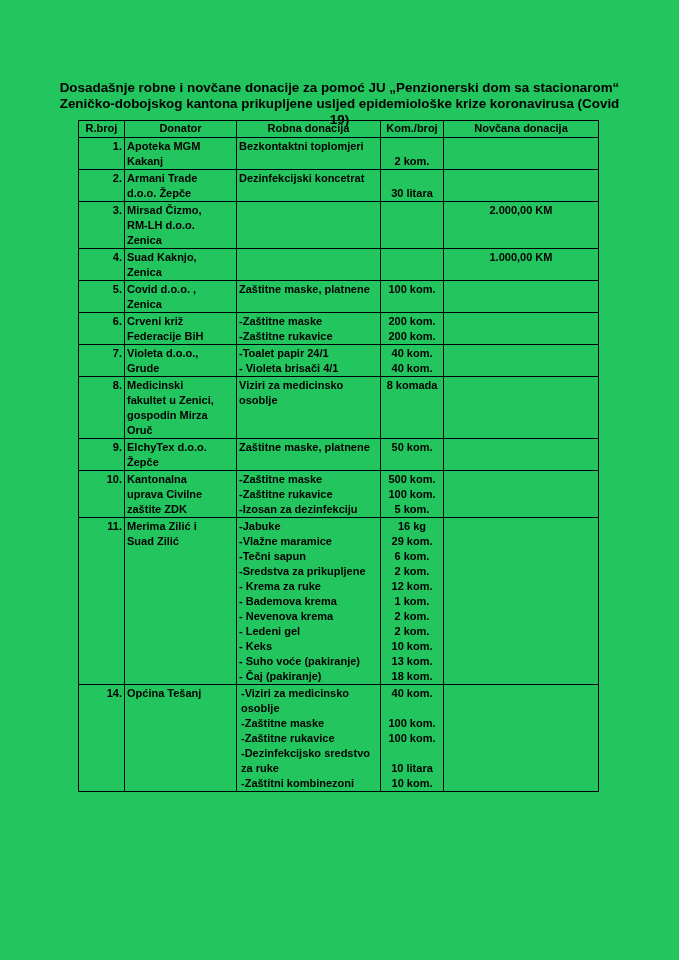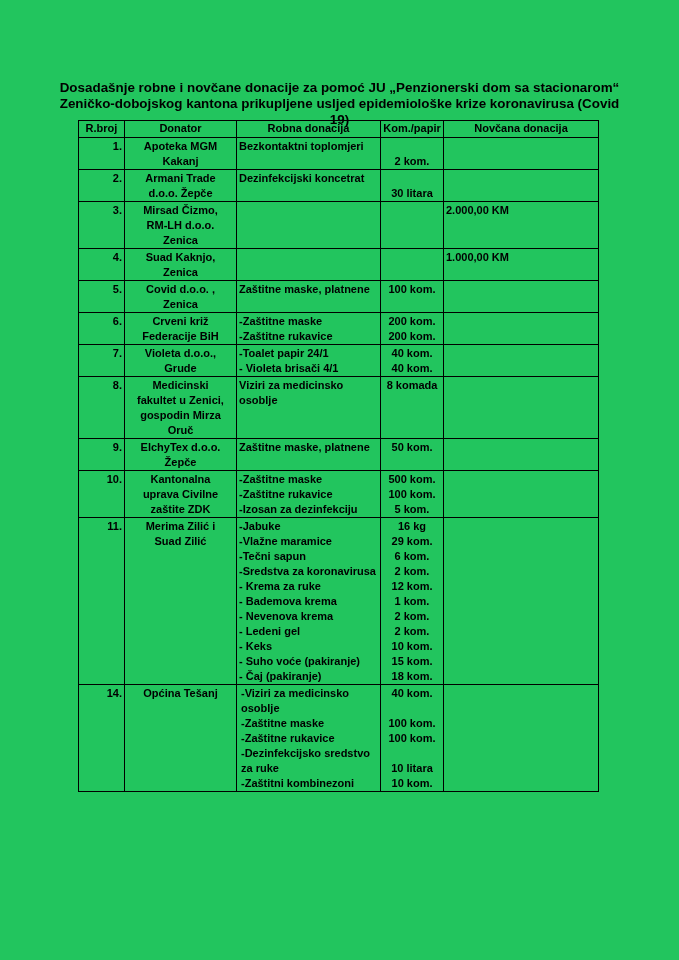--- a/index.html
+++ b/index.html
@@ -54,25 +54,25 @@
     height: 16px;
     padding-top: 0;
   }
   col.c-num   { width: 46px; }
   col.c-donor { width: 112px; }
   col.c-goods { width: 144px; }
   col.c-qty   { width: 63px; }
   col.c-money { width: 155px; }
 
   td.num-cell   { text-align: right; padding-right: 6px; }
-  td.donor-cell { text-align: center; }
+  td.donor-cell { }
   td.goods-cell { text-align: left; }
   td.goods-cell.align-left { text-align: left; padding-left: 4px; }
   td.qty-cell   { text-align: center; }
-  td.money-cell { }
+  td.money-cell { text-align: center; }
 
   .ln { min-height: 15px; white-space: nowrap; }
 </style>
 </head>
 <body>
 
 <div class="doc-page">
   <div class="doc-title">Dosadašnje robne i novčane donacije za pomoć JU „Penzionerski dom sa stacionarom“ Zeničko-dobojskog kantona prikupljene usljed epidemiološke krize koronavirusa (Covid 19)</div>
 
   <table class="donations">
@@ -81,21 +81,21 @@
       <col class="c-donor">
       <col class="c-goods">
       <col class="c-qty">
       <col class="c-money">
     </colgroup>
     <thead>
       <tr id="head-row">
           <th>R.broj</th>
           <th>Donator</th>
           <th>Robna donacija</th>
-          <th>Kom./papir</th>
+          <th>Kom./broj</th>
           <th>Novčana donacija</th>
         </tr>
     </thead>
     <tbody id="body-rows">
         <tr>
           <td class="num-cell">1.</td>
           <td class="donor-cell">
             <div class="ln">Apoteka MGM</div>
             <div class="ln">Kakanj</div>
           </td>
@@ -243,40 +243,40 @@
         <tr>
           <td class="num-cell">11.</td>
           <td class="donor-cell">
             <div class="ln">Merima Zilić i</div>
             <div class="ln">Suad Zilić</div>
           </td>
           <td class="goods-cell">
             <div class="ln">-Jabuke</div>
             <div class="ln">-Vlažne maramice</div>
             <div class="ln">-Tečni sapun</div>
-            <div class="ln">-Sredstva za koronavirusa</div>
+            <div class="ln">-Sredstva za prikupljene</div>
             <div class="ln">- Krema za ruke</div>
             <div class="ln">- Bademova krema</div>
             <div class="ln">- Nevenova krema</div>
             <div class="ln">- Ledeni gel</div>
             <div class="ln">- Keks</div>
             <div class="ln">- Suho voće (pakiranje)</div>
             <div class="ln">- Čaj (pakiranje)</div>
           </td>
           <td class="qty-cell">
             <div class="ln">16 kg</div>
             <div class="ln">29 kom.</div>
             <div class="ln">6 kom.</div>
             <div class="ln">2 kom.</div>
             <div class="ln">12 kom.</div>
             <div class="ln">1 kom.</div>
             <div class="ln">2 kom.</div>
             <div class="ln">2 kom.</div>
             <div class="ln">10 kom.</div>
-            <div class="ln">15 kom.</div>
+            <div class="ln">13 kom.</div>
             <div class="ln">18 kom.</div>
           </td>
           <td class="money-cell">&nbsp;</td>
         </tr>
         <tr>
           <td class="num-cell">14.</td>
           <td class="donor-cell">
             <div class="ln">Općina Tešanj</div>
           </td>
           <td class="goods-cell align-left">

